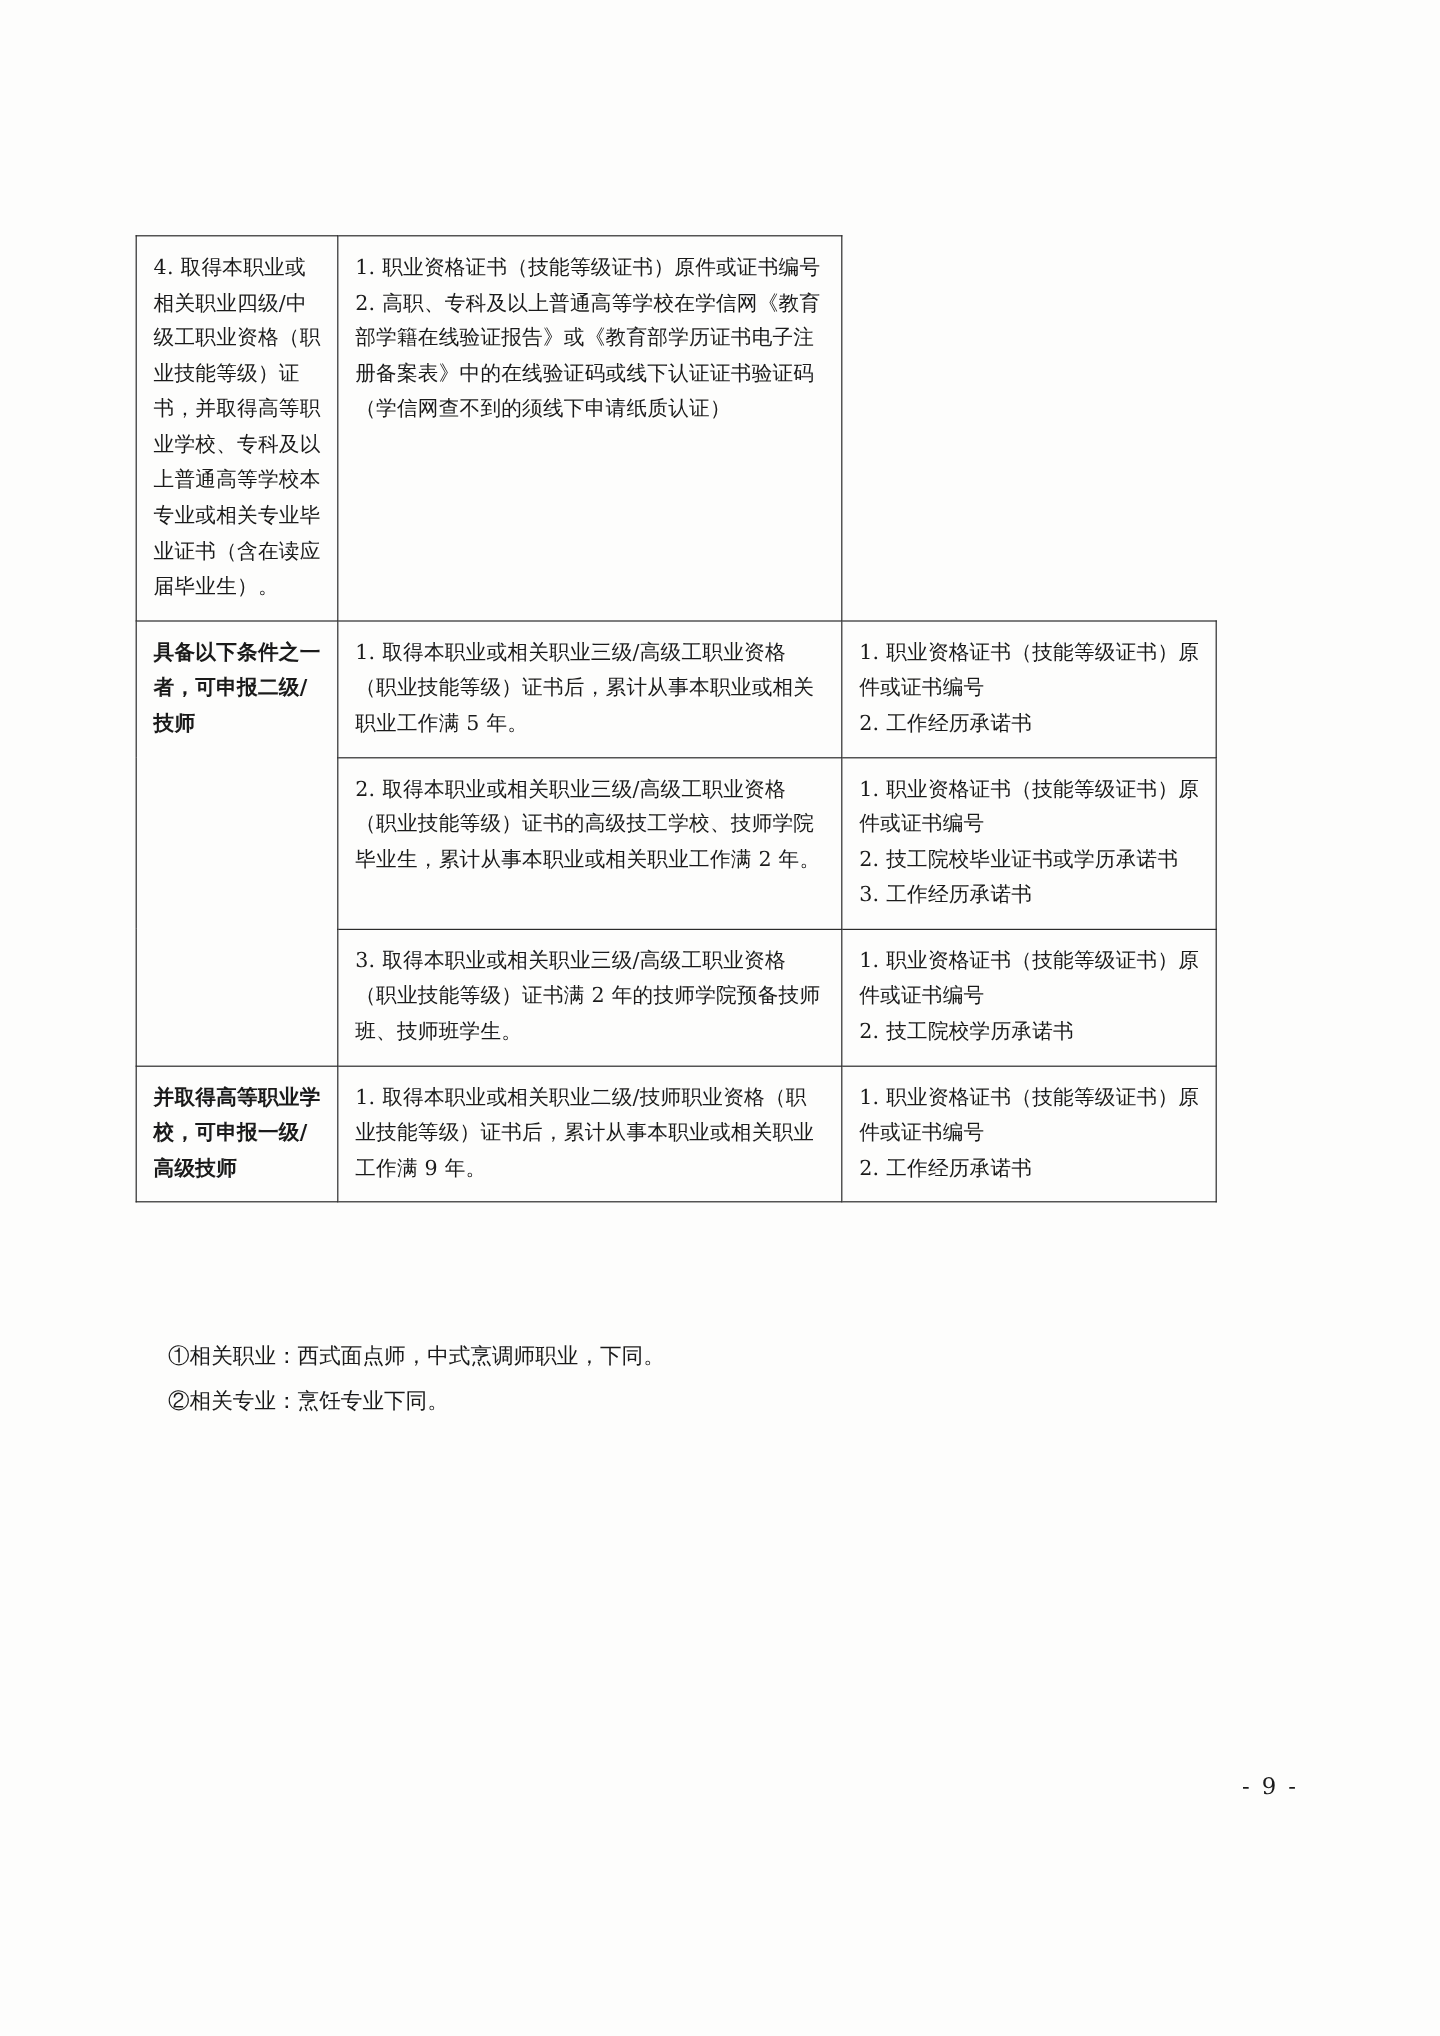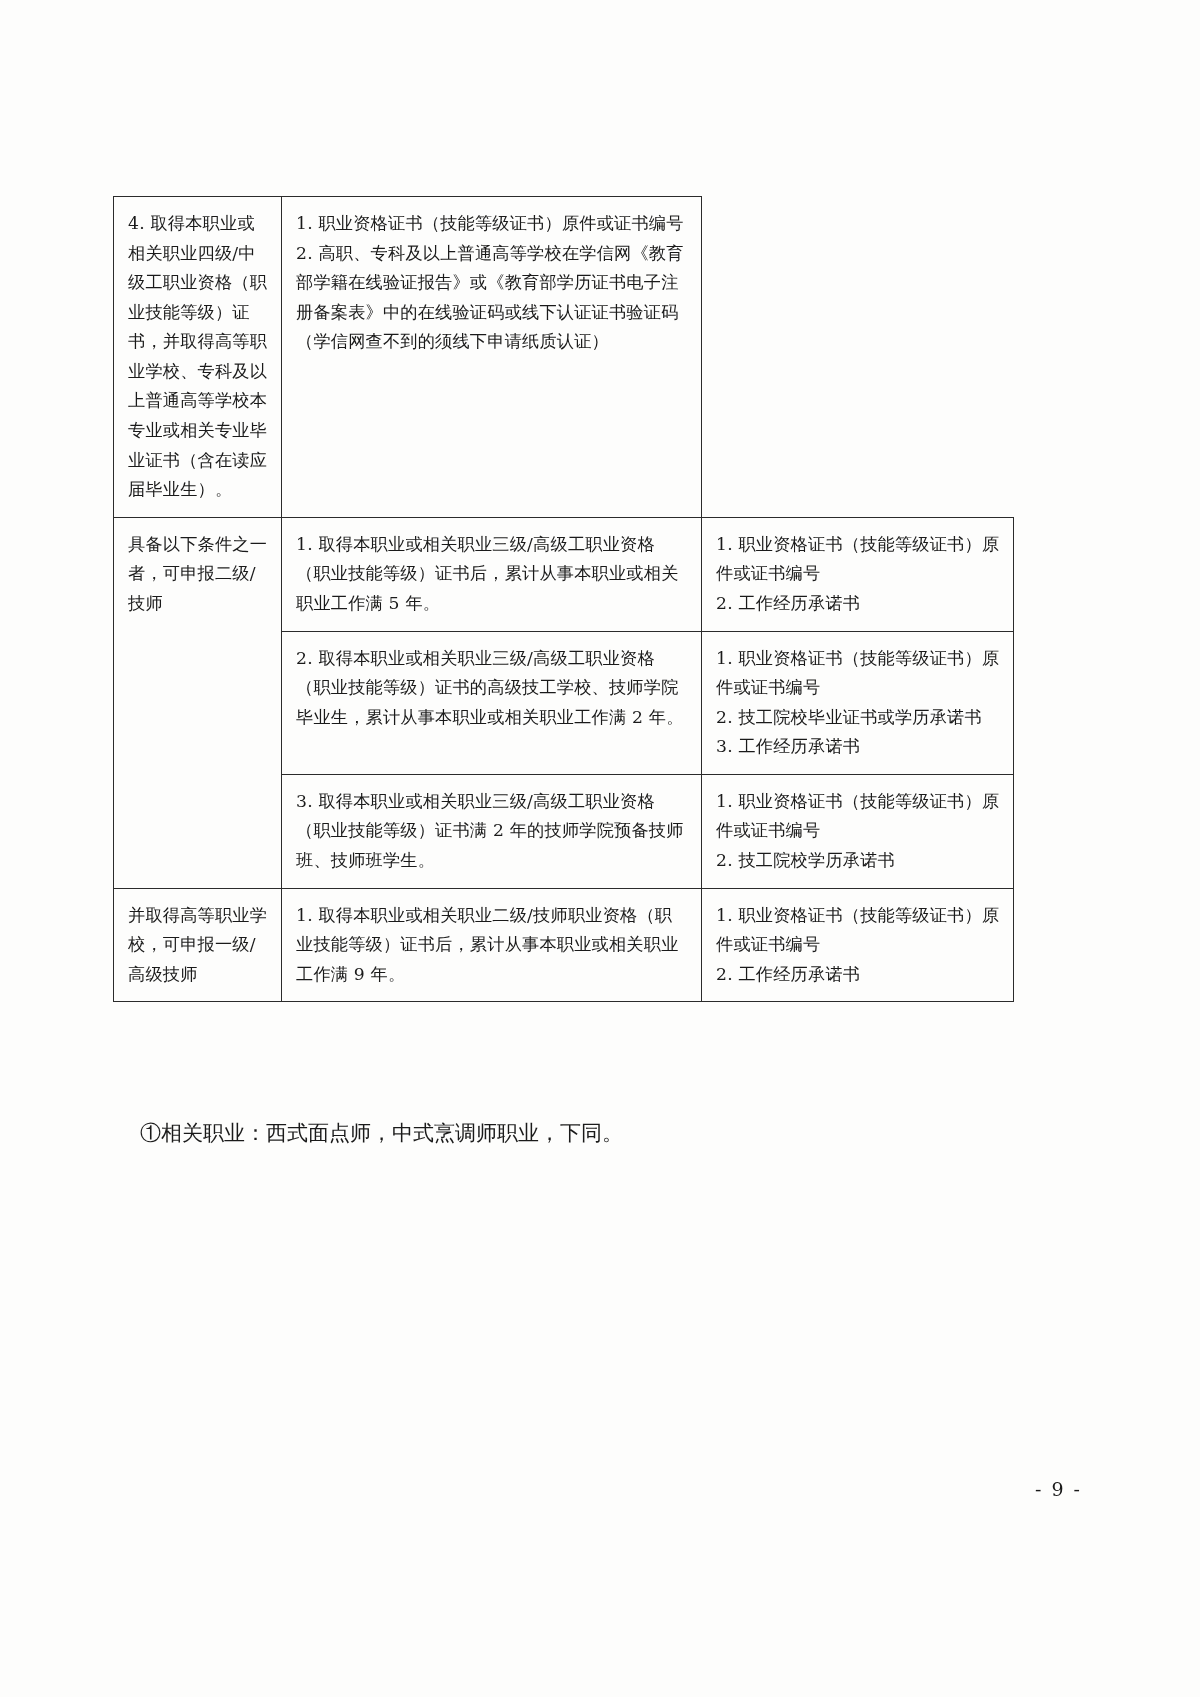--- a/index.html
+++ b/index.html
@@ -32,38 +32,38 @@
   .doc-table td {
     border: 1.4px solid #2b2b2b;
     vertical-align: top;
     padding: 12px 12px 12px 14px;
     font-size: 17.2px;
     line-height: 1.72;
     letter-spacing: 0.2px;
     font-family: "DejaVu Serif", "Liberation Serif", serif;
     color: #1a1a1a;
   }
-  .col-cat { width: 168px; }
+  .col-cat { width: 168px; font-weight: bold; }
   .col-cond { width: 420px; }
   .col-mat { width: 312px; }
 
   .cat-cell {
     vertical-align: middle;
     text-align: left;
   }
   .cell-line {
     display: block;
     white-space: pre-wrap;
   }
   .notes {
     position: absolute;
     left: 140px;
     top: 1112px;
     width: 880px;
-    font-size: 21px;
+    font-size: 18px;
     line-height: 2.05;
     color: #1a1a1a;
     font-family: Liberation Serif, serif;
   }
   .note-line {
     display: block;
     white-space: pre-wrap;
   }
   .page-number {
     position: absolute;
@@ -140,17 +140,18 @@
         <td class="col-mat">
           <span class="cell-line">1. 职业资格证书（技能等级证书）原件或证书编号
 2. 工作经历承诺书</span>
         </td>
       </tr>
     </tbody>
   </table>
 
   <div class="notes">
     <span class="note-line">①相关职业：西式面点师，中式烹调师职业，下同。</span>
+    <span class="note-line">②相关专业：烹饪专业下同。</span>
   </div>
 
   <div class="page-number">- 9 -</div>
 
 </div>
 
 </body></html>

